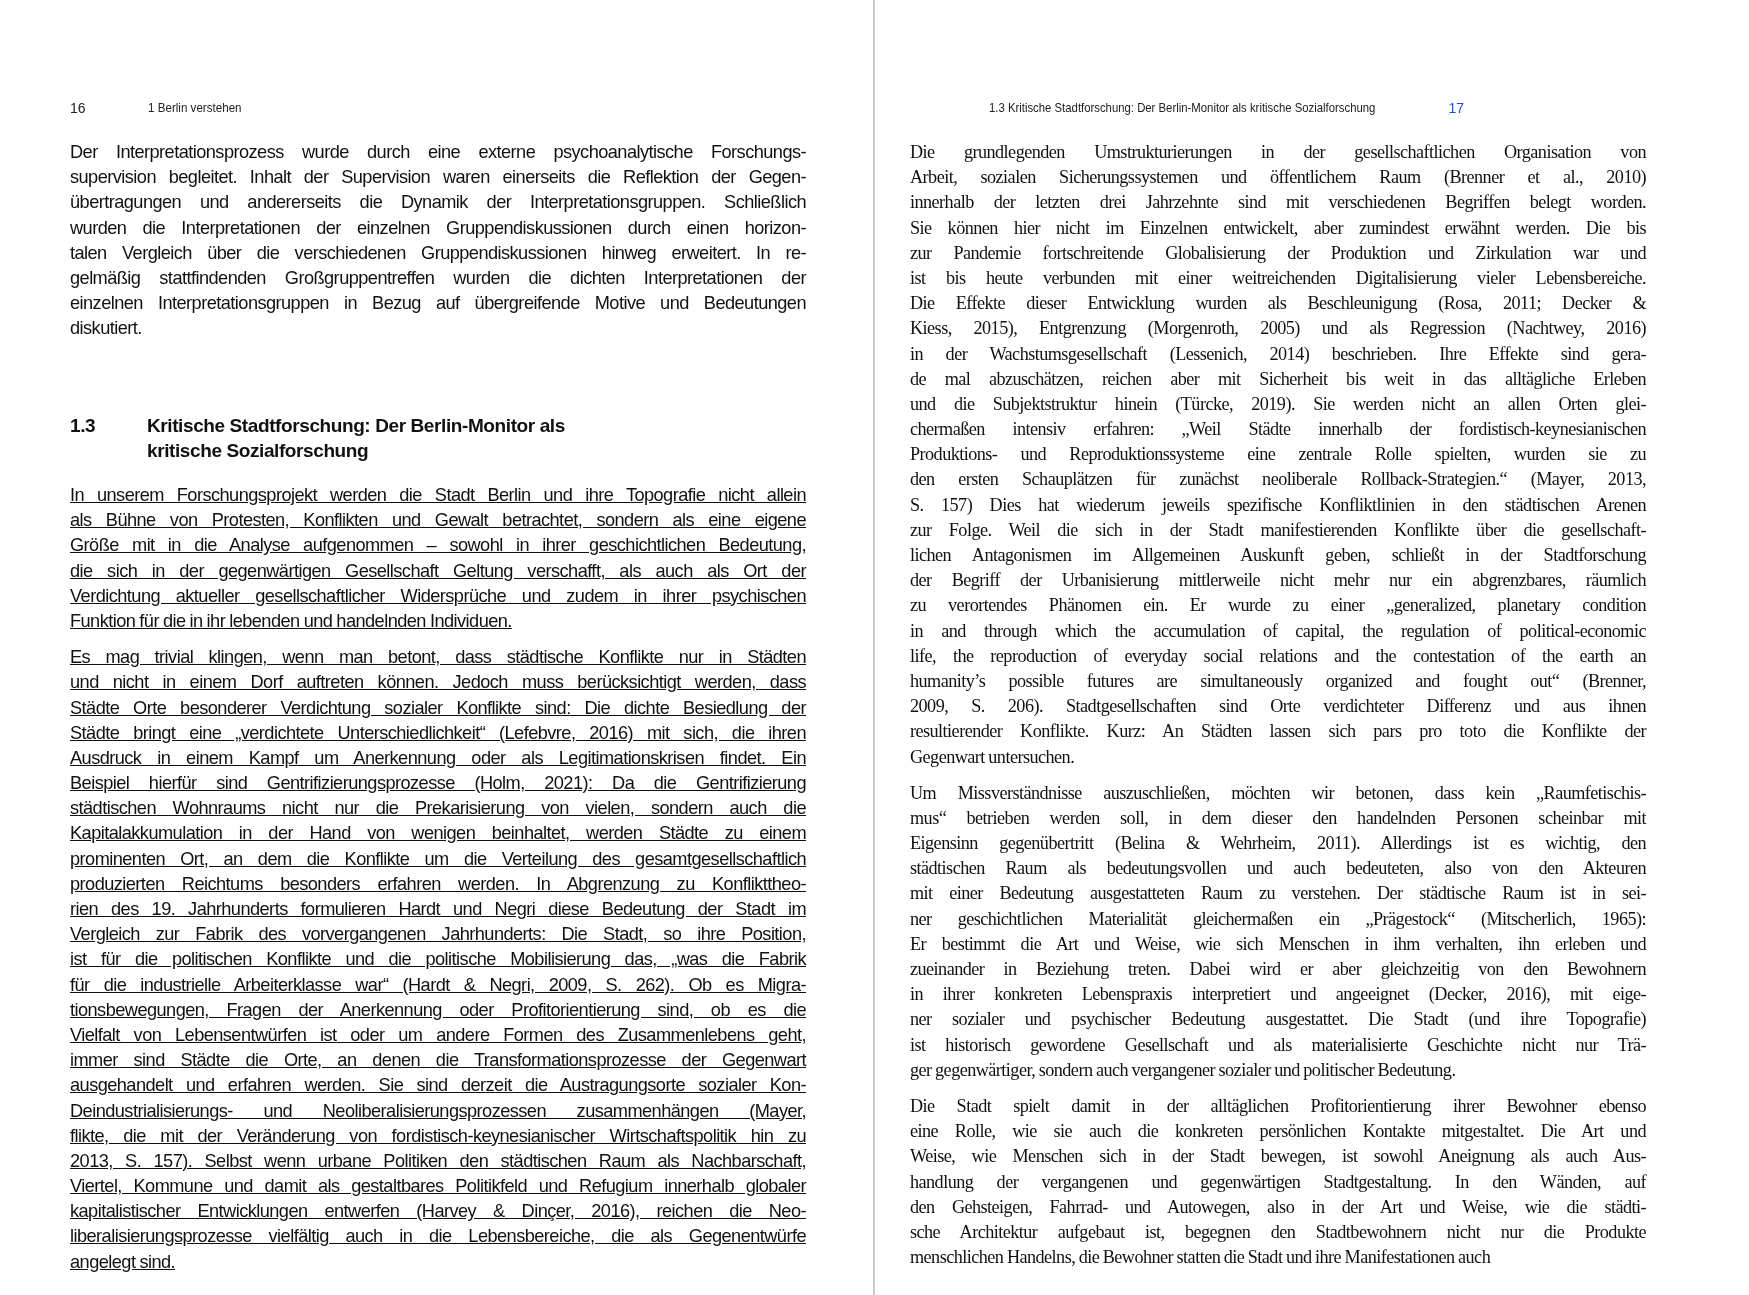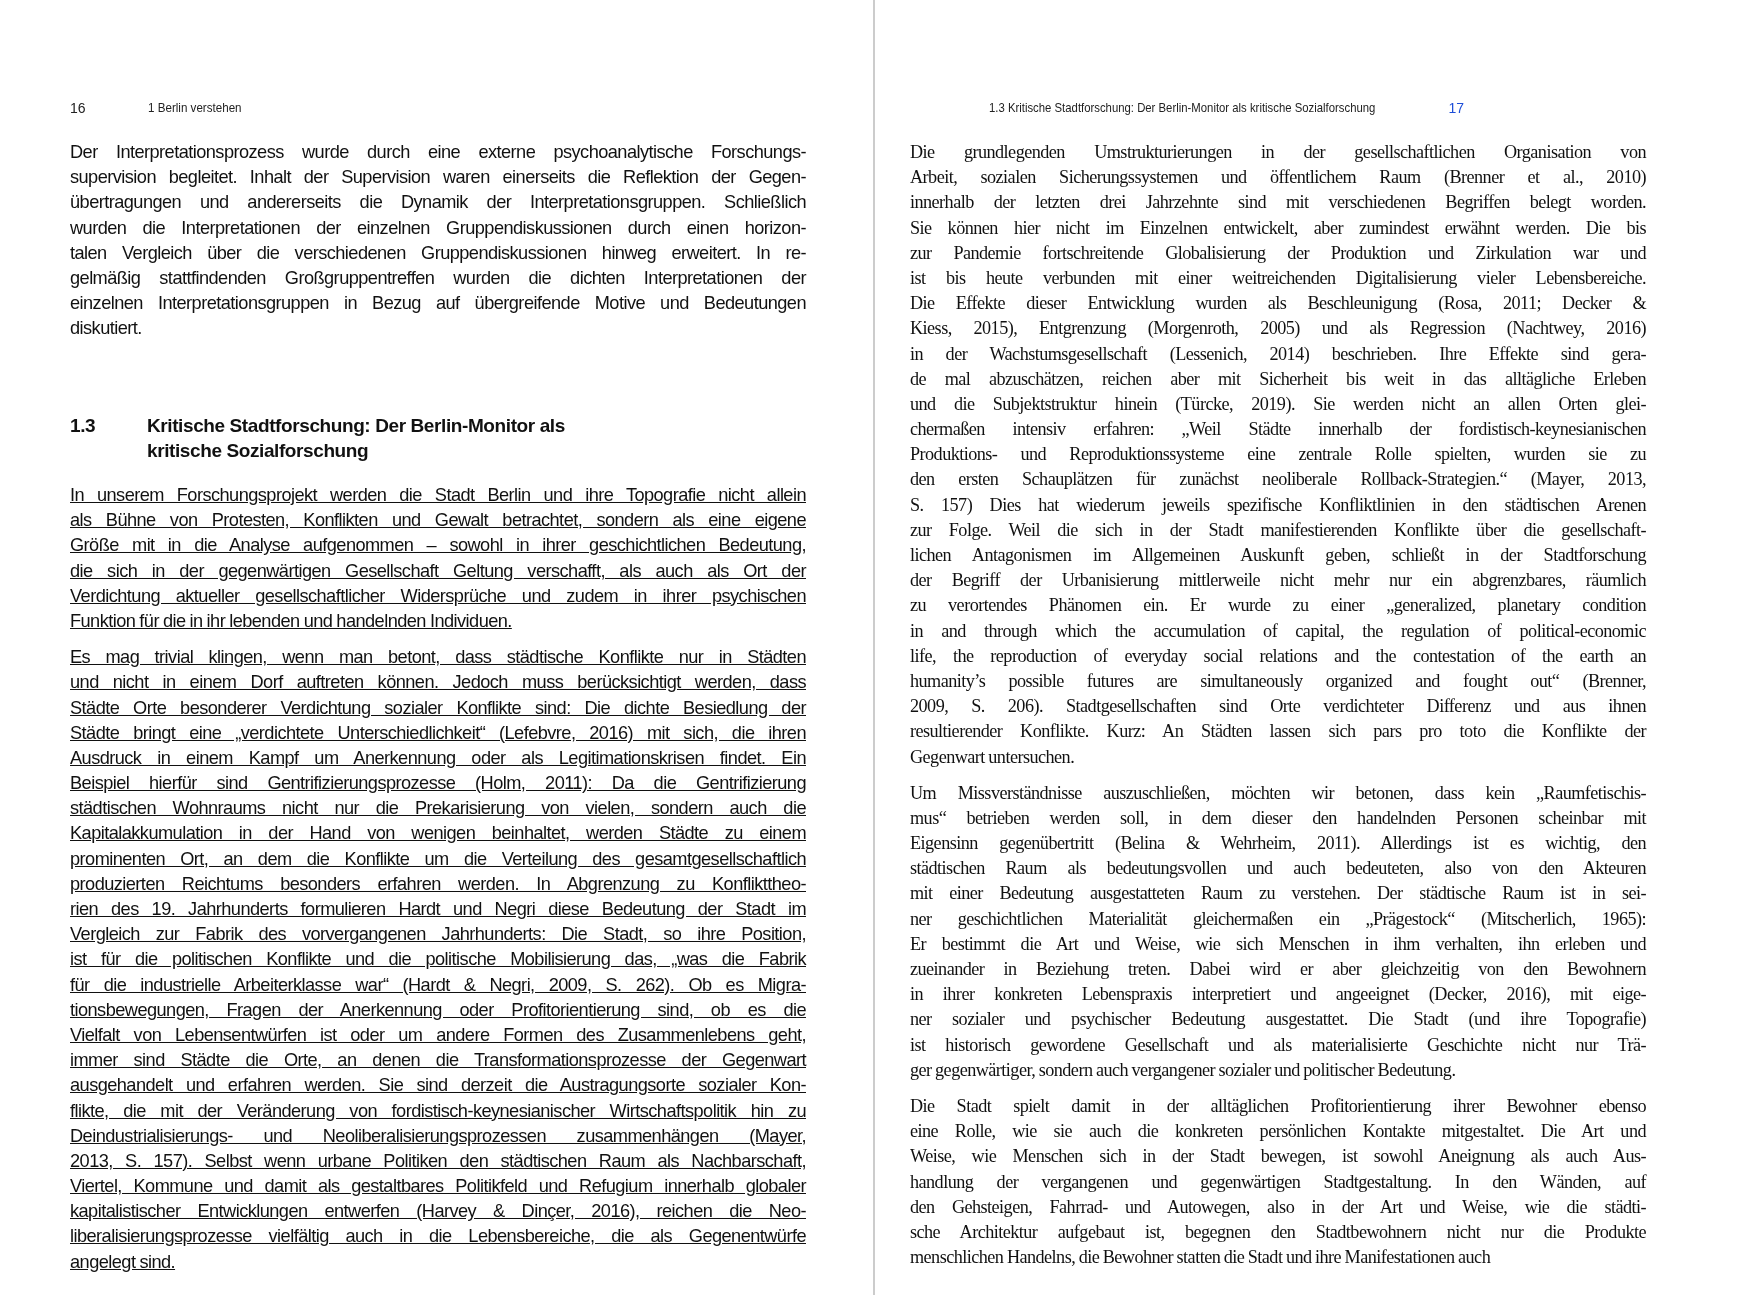--- a/index.html
+++ b/index.html
@@ -79,35 +79,35 @@
           <span class="line">die sich in der gegenwärtigen Gesellschaft Geltung verschafft, als auch als Ort der</span>
           <span class="line">Verdichtung aktueller gesellschaftlicher Widersprüche und zudem in ihrer psychischen</span>
           <span class="line last">Funktion für die in ihr lebenden und handelnden Individuen.</span>
         </div>
       <div class="para">
           <span class="line">Es mag trivial klingen, wenn man betont, dass städtische Konflikte nur in Städten</span>
           <span class="line">und nicht in einem Dorf auftreten können. Jedoch muss berücksichtigt werden, dass</span>
           <span class="line">Städte Orte besonderer Verdichtung sozialer Konflikte sind: Die dichte Besiedlung der</span>
           <span class="line">Städte bringt eine „verdichtete Unterschiedlichkeit“ (Lefebvre, 2016) mit sich, die ihren</span>
           <span class="line">Ausdruck in einem Kampf um Anerkennung oder als Legitimationskrisen findet. Ein</span>
-          <span class="line">Beispiel hierfür sind Gentrifizierungsprozesse (Holm, 2011): Da die Gentrifizierung</span>
+          <span class="line">Beispiel hierfür sind Gentrifizierungsprozesse (Holm, 2021): Da die Gentrifizierung</span>
           <span class="line">städtischen Wohnraums nicht nur die Prekarisierung von vielen, sondern auch die</span>
           <span class="line">Kapitalakkumulation in der Hand von wenigen beinhaltet, werden Städte zu einem</span>
           <span class="line">prominenten Ort, an dem die Konflikte um die Verteilung des gesamtgesellschaftlich</span>
           <span class="line">produzierten Reichtums besonders erfahren werden. In Abgrenzung zu Konflikttheo-</span>
           <span class="line">rien des 19. Jahrhunderts formulieren Hardt und Negri diese Bedeutung der Stadt im</span>
           <span class="line">Vergleich zur Fabrik des vorvergangenen Jahrhunderts: Die Stadt, so ihre Position,</span>
           <span class="line">ist für die politischen Konflikte und die politische Mobilisierung das, „was die Fabrik</span>
           <span class="line">für die industrielle Arbeiterklasse war“ (Hardt &amp; Negri, 2009, S. 262). Ob es Migra-</span>
           <span class="line">tionsbewegungen, Fragen der Anerkennung oder Profitorientierung sind, ob es die</span>
           <span class="line">Vielfalt von Lebensentwürfen ist oder um andere Formen des Zusammenlebens geht,</span>
           <span class="line">immer sind Städte die Orte, an denen die Transformationsprozesse der Gegenwart</span>
           <span class="line">ausgehandelt und erfahren werden. Sie sind derzeit die Austragungsorte sozialer Kon-</span>
+          <span class="line">Deindustrialisierungs- und Neoliberalisierungsprozessen zusammenhängen (Mayer,</span>
           <span class="line">flikte, die mit der Veränderung von fordistisch-keynesianischer Wirtschaftspolitik hin zu</span>
-          <span class="line">Deindustrialisierungs- und Neoliberalisierungsprozessen zusammenhängen (Mayer,</span>
           <span class="line">2013, S. 157). Selbst wenn urbane Politiken den städtischen Raum als Nachbarschaft,</span>
           <span class="line">Viertel, Kommune und damit als gestaltbares Politikfeld und Refugium innerhalb globaler</span>
           <span class="line">kapitalistischer Entwicklungen entwerfen (Harvey &amp; Dinçer, 2016), reichen die Neo-</span>
           <span class="line">liberalisierungsprozesse vielfältig auch in die Lebensbereiche, die als Gegenentwürfe</span>
           <span class="line last">angelegt sind.</span>
         </div>
     </div>
   </div>
 
   <div class="divider"></div>

